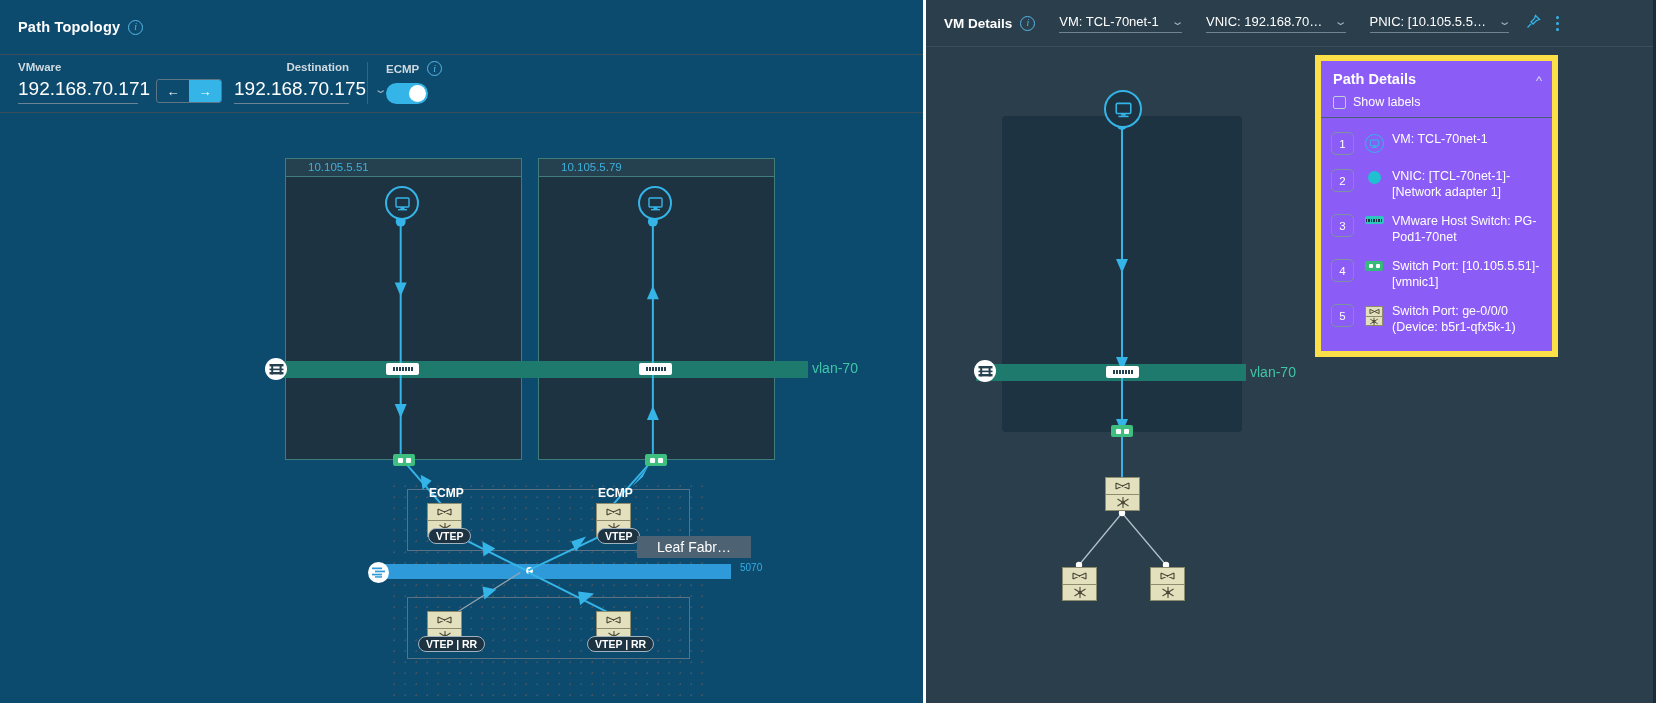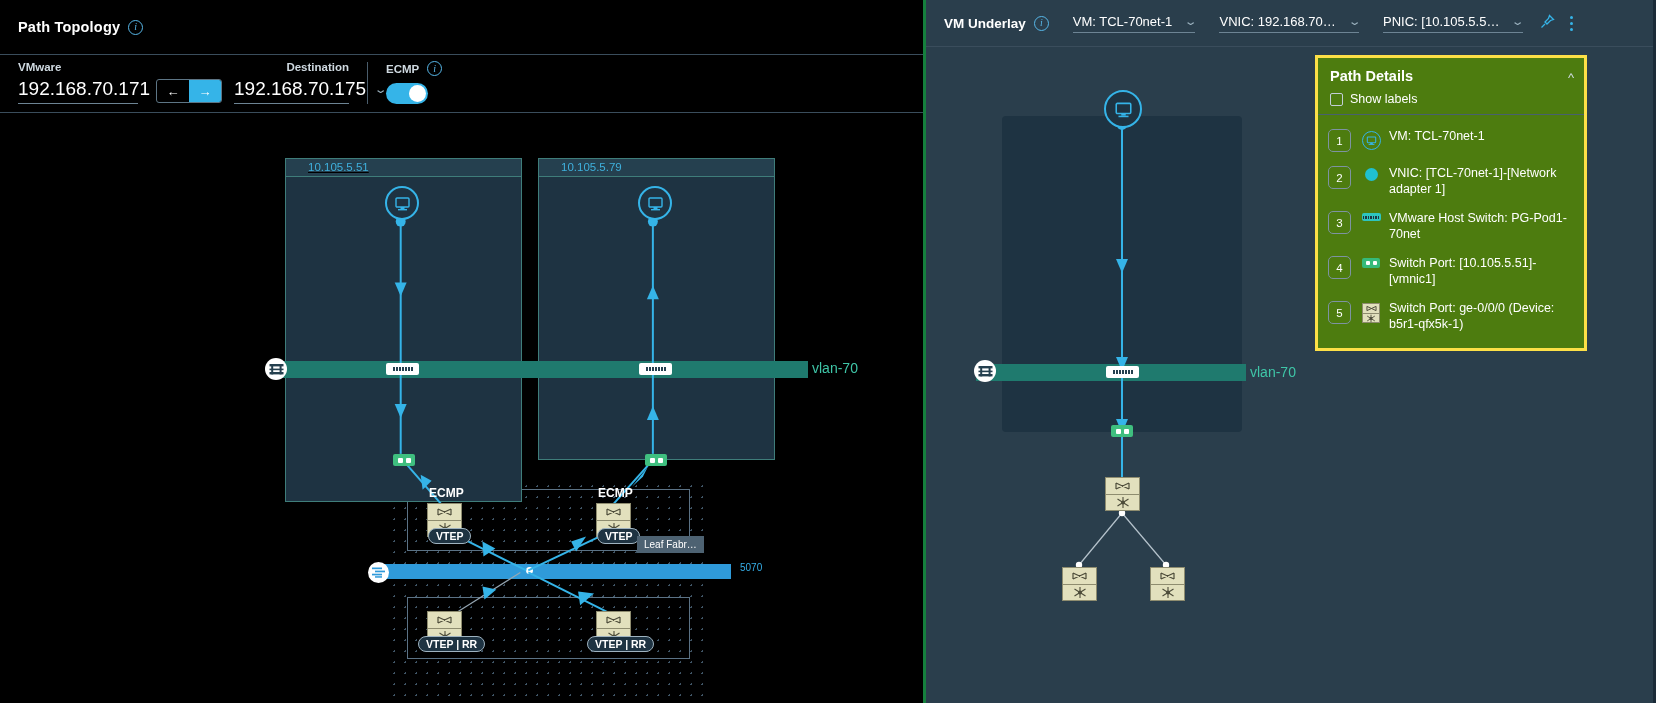--- a/index.html
+++ b/index.html
@@ -8,22 +8,22 @@
     background: #1b2b38;
     font-family: "Liberation Sans", sans-serif;
     overflow: hidden;
   }
   .app { position: relative; width: 1656px; height: 703px; display: flex; }
 
   
   .left-panel {
     position: relative;
     width: 926px; height: 703px;
-    background: #000000;
-    border-right: 3px solid #15803d;
+    background: #0c4a6e;
+    border-right: 3px solid #ffffff;
     flex: 0 0 926px;
   }
   .lp-header {
     height: 55px;
     display: flex; align-items: center;
     padding-left: 18px;
     border-bottom: 1px solid #3a4d5c;
   }
   .lp-title {
     color: #ffffff; font-size: 14.5px; font-weight: bold;
@@ -162,21 +162,21 @@
     position: absolute;
     background: #1e3342; border: 1px solid #9fb3c0; border-radius: 9px;
     color: #ffffff; font-size: 10.5px; font-weight: bold;
     padding: 1px 7px; white-space: nowrap;
   }
   .ecmp-tag {
     position: absolute; color: #ffffff; font-size: 12px; font-weight: bold;
   }
   .fabric-tag {
     position: absolute; background: #4d6272; color: #ffffff;
-    font-size: 10px; padding: 3px 7px; white-space: nowrap;
+    font-size: 14px; padding: 3px 20px; white-space: nowrap;
   }
 
   
   .right-panel {
     position: relative; width: 727px; height: 703px;
     background: #2a3e4c; flex: 0 0 727px;
   }
   .rp-header {
     height: 47px; display: flex; align-items: center;
     padding-left: 18px; gap: 0;
@@ -194,22 +194,22 @@
   .kebab i { width: 3px; height: 3px; border-radius: 50%; background: #35b4e8; display:block;}
 
   .rp-canvas { position: absolute; inset: 47px 0 0 0; overflow: hidden; }
 
   .rp-hostbox {
     position: absolute; background: #1e3342; border-radius: 4px;
   }
 
   
   .details-card {
-    position: absolute; left: 389px; top: 8px; width: 272px;
-    background: #4d7c0f; border: 3px solid #fde047;
+    position: absolute; left: 389px; top: 8px; width: 243px;
+    background: #8b5cf6; border: 6px solid #fde047;
   }
   .dc-head { padding: 10px 12px 8px 12px; border-bottom: 1px solid #48606f; position: relative;}
   .dc-title { color: #ffffff; font-size: 14.5px; font-weight: bold; }
   .dc-collapse {
     position: absolute; right: 10px; top: 12px;
     color: #d2dde4; font-size: 13px;
   }
   .dc-check { display: flex; align-items: center; margin-top: 8px; }
   .checkbox {
     width: 13px; height: 13px; border: 1.4px solid #c2ced6; border-radius: 2px;
@@ -304,21 +304,21 @@
       </div>
     </div>
 
     <div class="canvas">
 
       <div class="fabric-zone" style="left:389px; top:367px; width:320px; height:110px;"></div>
       <div class="fabric-inner" style="left:407px; top:375px; width:283px; height:62px;"></div>
       <div class="fabric-zone" style="left:389px; top:477px; width:320px; height:112px;"></div>
       <div class="fabric-inner" style="left:407px; top:483px; width:283px; height:62px;"></div>
 
-      <div class="host-box" style="left:285px; top:44px; width:237px; height:344px;text-decoration:underline;">
+      <div class="host-box" style="left:285px; top:44px; width:237px; height:302px;">
         <div class="hdr">10.105.5.51</div>
       </div>
       <div class="host-box" style="left:538px; top:44px; width:237px; height:302px;">
         <div class="hdr">10.105.5.79</div>
       </div>
 
       <div class="vlan-bar" style="left:278px; top:247px; width:530px;"></div>
       <div class="vlan-endcap" style="left:265px; top:244px;">
         <svg width="15" height="13" viewBox="0 0 15 13">
           <rect x="0.5" y="1" width="14" height="2.4" fill="#25404f"></rect>
@@ -483,21 +483,21 @@
       <div class="node-cap" style="left:597px; top:414px;">VTEP</div>
       <div class="node-cap" style="left:418px; top:522px;">VTEP | RR</div>
       <div class="node-cap" style="left:587px; top:522px;">VTEP | RR</div>
       <div class="fabric-tag" style="left:637px; top:422px;">Leaf Fabr…</div>
     </div>
   </div>
 
   <div class="right-panel">
 
     <div class="rp-header">
-      <span class="rp-title">VM Underlay</span>
+      <span class="rp-title">VM Details</span>
       <span class="info-icon">i</span>
 
       <div class="rp-select">
         <span>VM: TCL-70net-1</span>
         <span class="chev">⌄</span>
       </div>
       <div class="rp-select">
         <span>VNIC: 192.168.70…</span>
         <span class="chev">⌄</span>
       </div>

